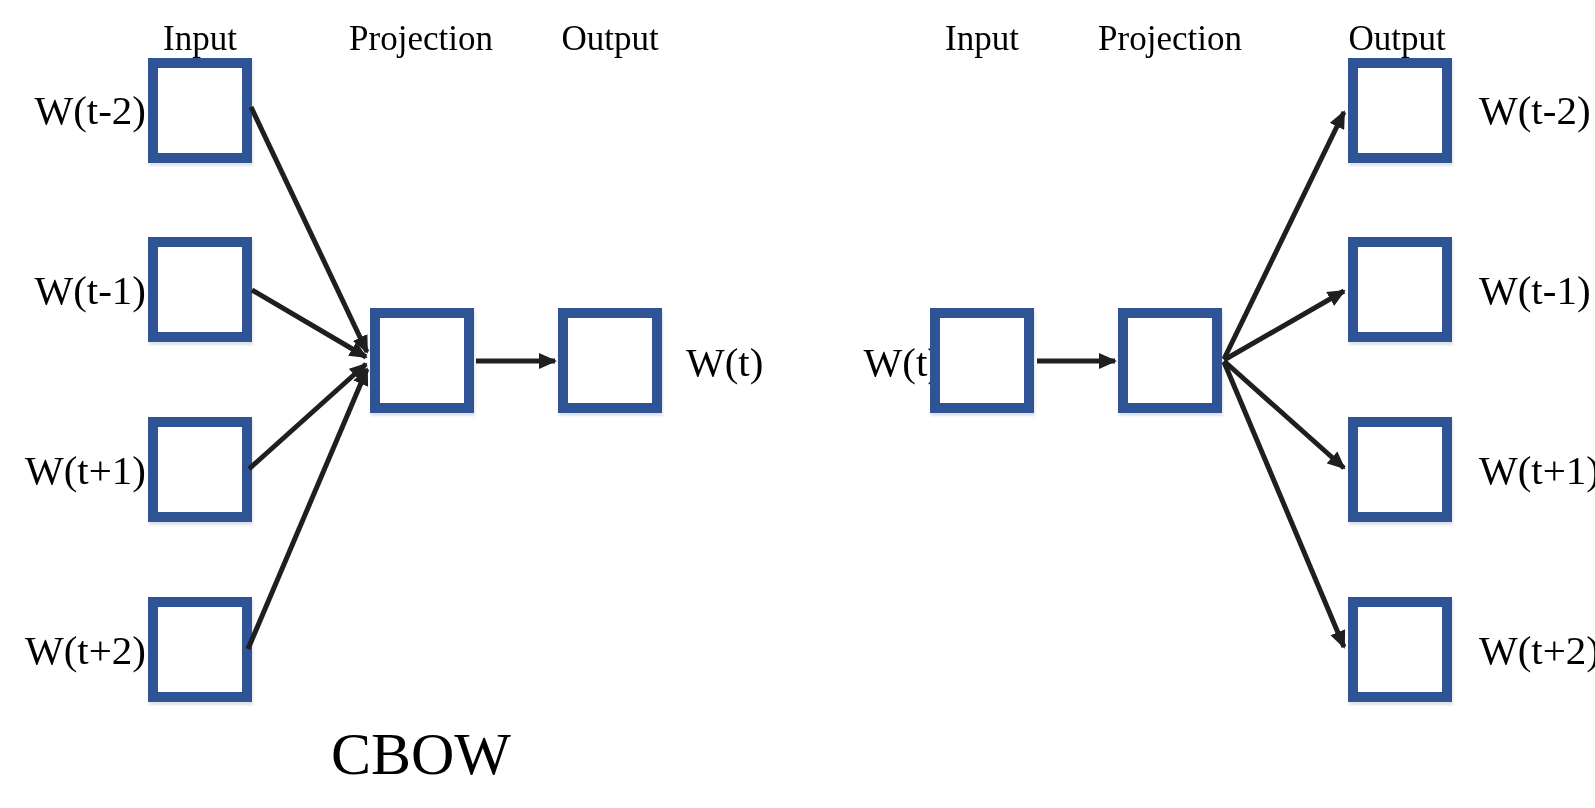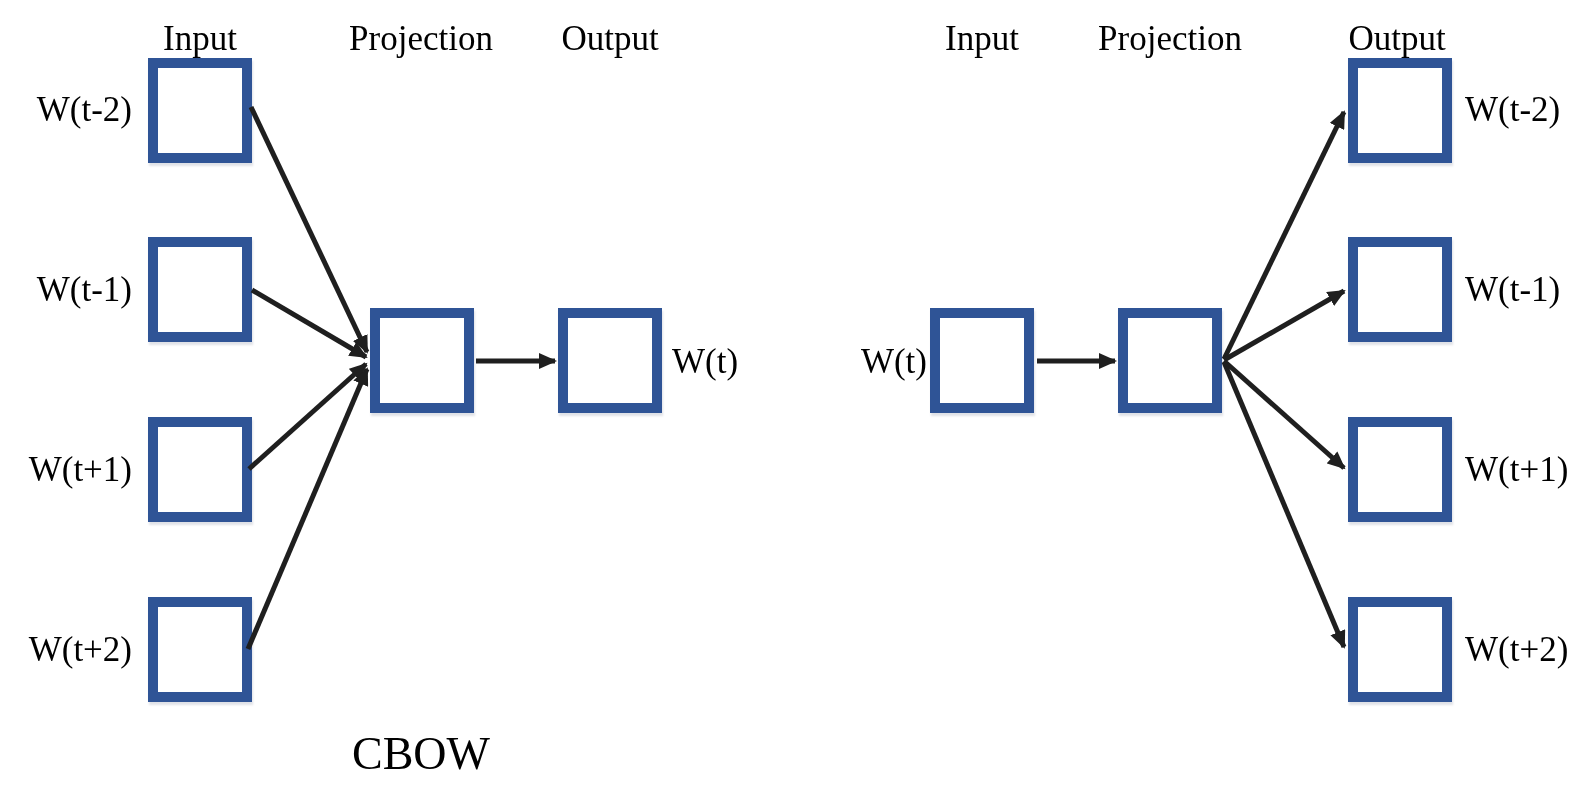--- a/index.html
+++ b/index.html
@@ -28,30 +28,31 @@
   .hdr{
     position:absolute;
     transform:translateX(-50%);
     font-size:35px;
     line-height:38px;
     white-space:nowrap;
     top:20px;
   }
   .lbl{
     position:absolute;
-    font-size:35px;
+    font-size:41px;
     line-height:36px;
     height:36px;
     white-space:nowrap;
+    padding-left:14px;
   }
   .lbl-r{text-align:right;}
   .caption{
     position:absolute;
     transform:translateX(-50%);
-    font-size:46px;
+    font-size:60px;
     line-height:50px;
     white-space:nowrap;
     top:729px;
   }
   svg.arrows{
     position:absolute;
     left:0;top:0;
     pointer-events:none;
   }
   svg.arrows line{

